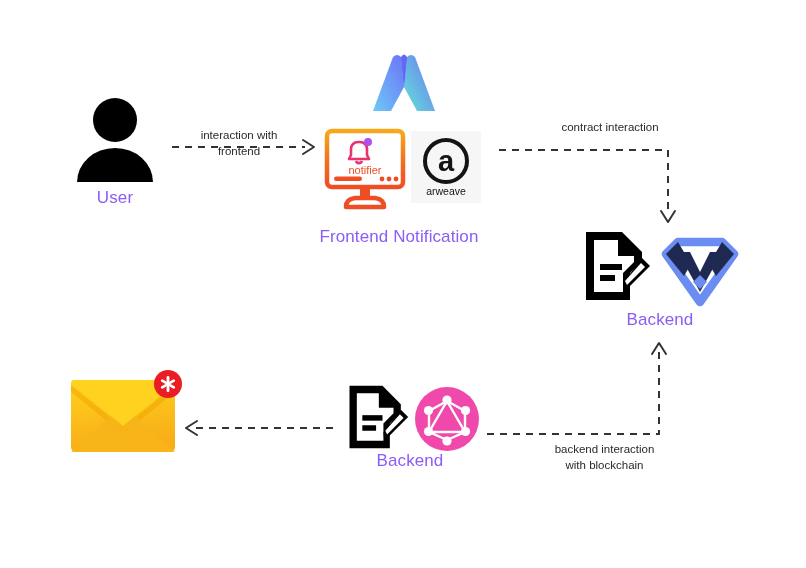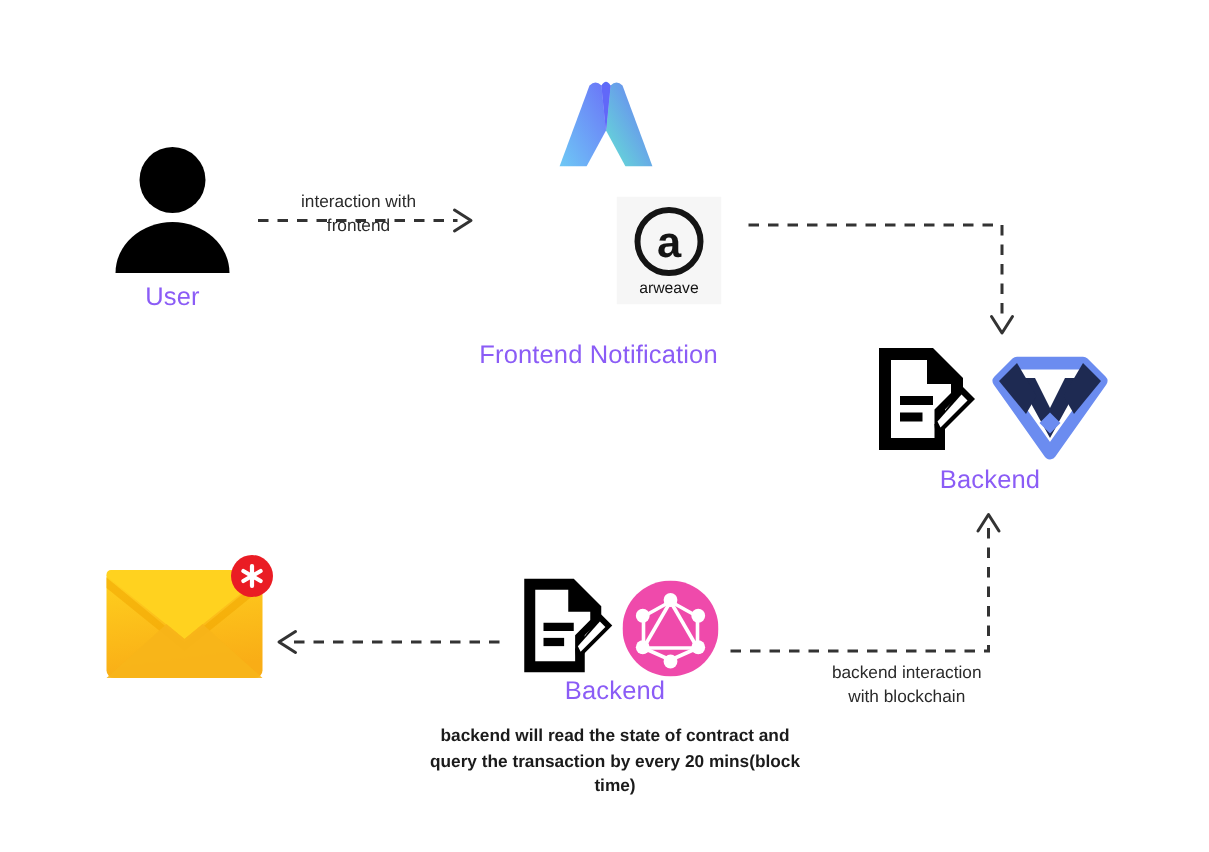--- a/index.html
+++ b/index.html
@@ -107,20 +107,21 @@
 
     <g>
       <line x1="196" y1="428" x2="335" y2="428" stroke="#333" stroke-width="2" stroke-dasharray="7 6"></line>
       <path d="M197 421 L186 428 L197 435" fill="none" stroke="#333" stroke-width="2" stroke-linecap="round" stroke-linejoin="round"></path>
     </g>
   </svg>
 
   <div class="edge-label" style="left:172px; top:128px; width:134px;">interaction with
 frontend</div>
 
+  <div class="edge-label" style="left:520px; top:120px; width:180px;">contract interaction</div>
 
   <div class="edge-label" style="left:522px; top:442px; width:165px;">backend interaction
 with blockchain</div>
 
 
   <div class="node" style="left:72px; top:96px;">
     <svg width="86" height="86" viewBox="0 0 86 86">
       <circle cx="43" cy="24" r="22" fill="#000000"></circle>
       <path d="M5 86 A38 34 0 0 1 81 86 Z" fill="#000000"></path>
     </svg>
@@ -129,20 +130,39 @@
 
   <div class="icon-box" style="left:371px; top:53px;">
     <svg width="66" height="58" viewBox="0 0 66 58">
       <path d="M22 4 Q26 0 30 4 L33 34 L20 58 L2 58 Z" fill="url(#agrad)"></path>
       <path d="M36 4 Q40 0 44 4 L64 58 L46 58 L33 34 Z" fill="url(#agrad2)"></path>
       <path d="M30 4 Q33 -1 36 4 L33 34 Z" fill="#5d6bf8"></path>
       <path d="M30 4 L36 4 L33 34 Z" fill="#6168f9"></path>
     </svg>
   </div>
 
+  <div class="icon-box" style="left:324px; top:128px;">
+    <svg width="82" height="82" viewBox="0 0 82 82">
+      <rect x="3" y="3" width="76" height="56" rx="5" ry="5" fill="none" stroke="url(#mongrad)" stroke-width="4.5"></rect>
+
+      <path d="M34 14 C30 14 27 17 27 21 L27 27 L25 31 L45 31 L43 27 L43 21 C43 17 40 14 36 14 Z" fill="none" stroke="#e8336e" stroke-width="2.6" stroke-linejoin="round"></path>
+      <path d="M32 33 a3.2 3.2 0 0 0 6 0" fill="none" stroke="#e8336e" stroke-width="2.6"></path>
+      <circle cx="44" cy="14" r="4" fill="#b44df0"></circle>
+
+      <text x="41" y="46" text-anchor="middle" font-family="Liberation Sans, sans-serif" font-size="11" fill="#ef4e25">notifier</text>
+
+      <rect x="10" y="48.5" width="28" height="4.5" rx="2.2" fill="#ef4e25"></rect>
+      <circle cx="58" cy="51" r="2.4" fill="#ef4e25"></circle>
+      <circle cx="65" cy="51" r="2.4" fill="#ef4e25"></circle>
+      <circle cx="72" cy="51" r="2.4" fill="#ef4e25"></circle>
+
+      <rect x="36" y="59" width="10" height="10" fill="#ef4e25"></rect>
+      <path d="M22 79 q0 -8 9 -9 L51 70 q9 1 9 9 Z" fill="none" stroke="#ef4e25" stroke-width="4.5" stroke-linejoin="round"></path>
+    </svg>
+  </div>
 
   <div class="icon-box" style="left:411px; top:131px;">
     <svg width="70" height="72" viewBox="0 0 70 72">
       <rect x="0" y="0" width="70" height="72" fill="#f6f6f6"></rect>
       <circle cx="35" cy="30" r="21" fill="none" stroke="#141414" stroke-width="4"></circle>
       <text x="35" y="40" text-anchor="middle" font-family="Liberation Sans, sans-serif" font-size="29" font-weight="700" fill="#141414">a</text>
       <text x="35" y="64" text-anchor="middle" font-family="Liberation Sans, sans-serif" font-size="10.5" fill="#141414">arweave</text>
     </svg>
   </div>
 
@@ -202,23 +222,20 @@
         <circle cx="50.5" cy="23.5" r="4.6"></circle>
         <circle cx="13.5" cy="44.5" r="4.6"></circle>
         <circle cx="50.5" cy="44.5" r="4.6"></circle>
         <circle cx="32" cy="54" r="4.6"></circle>
       </g>
     </svg>
   </div>
 
   <div class="node-label" style="left:315px; top:451px; width:190px; font-size:17px; font-weight:500;">Backend</div>
 
-  <div class="node-sublabel" style="left:280px; top:483px; text-align:center;">backend will read the state of
-contract and query the transaction
-by every 20 mins(block time)</div>
 
   <div class="icon-box" style="left:55px; top:368px;">
     <svg width="128" height="96" viewBox="0 0 128 96">
       <rect x="16" y="12" width="104" height="72" rx="5" fill="url(#envgrad)"></rect>
       <path d="M16 17 L68 60 L120 17 L120 24 L68 66 L16 24 Z" fill="#f0a500" opacity="0.55"></path>
       <path d="M16 16 L68 58 L120 16 L120 14 a3 3 0 0 0 -3 -2 L19 12 a3 3 0 0 0 -3 3 Z" fill="#ffd21f"></path>
       <path d="M16 84 L56 48 L68 58 L80 48 L120 84 Z" fill="#f7b519" opacity="0.9"></path>
       <circle cx="113" cy="16" r="14" fill="#ea1c24"></circle>
       <g fill="#ffffff">
         <rect x="111.6" y="8" width="2.8" height="16" rx="1.3"></rect>

